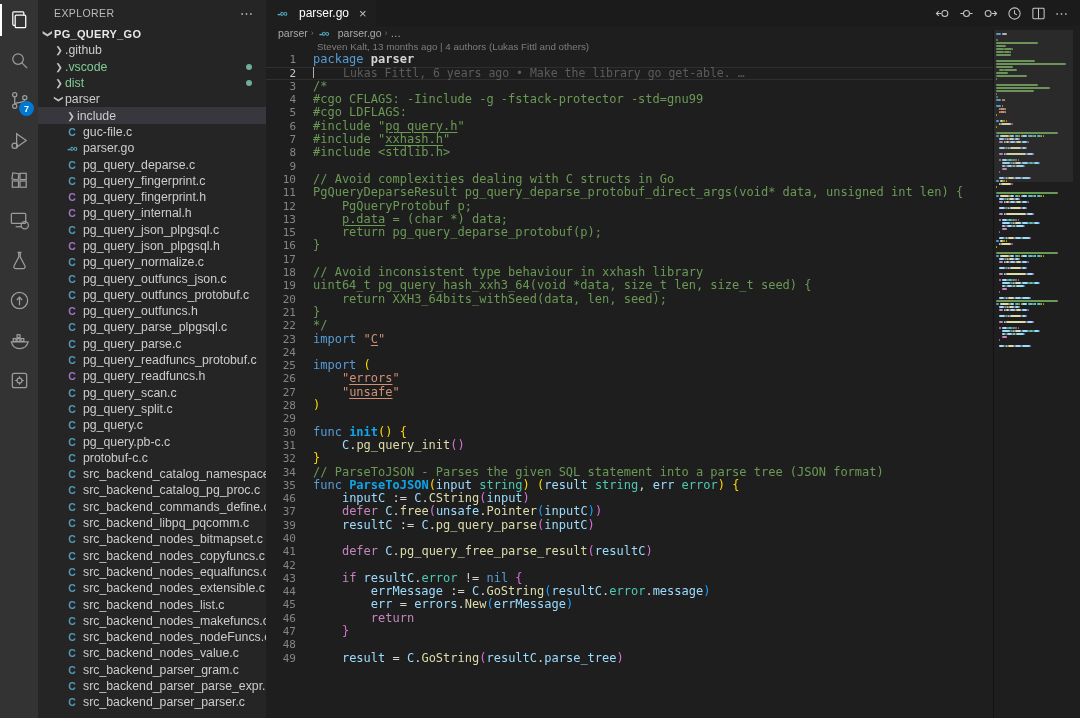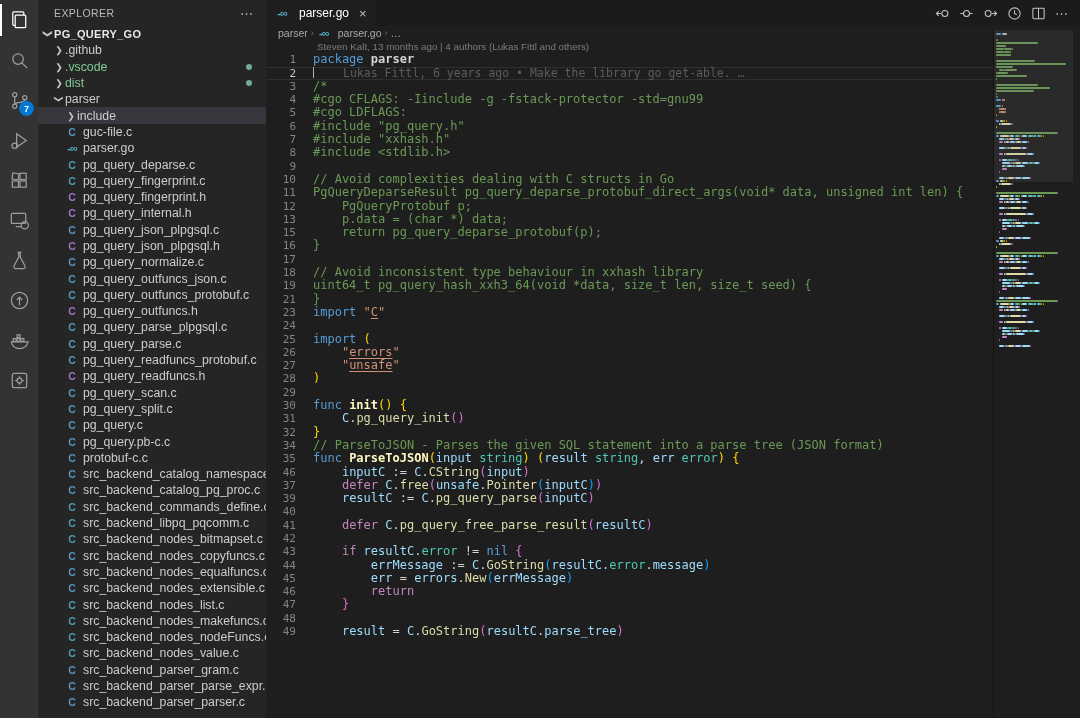--- a/index.html
+++ b/index.html
@@ -50,24 +50,24 @@
   #code { position:absolute; left:0; top:40px; right:87px; bottom:0; overflow:hidden;
     font-family:"DejaVu Sans Mono", monospace; font-size:12px; }
   .crow { position:relative; height:13.3px; line-height:13.3px; display:flex; white-space:pre; }
   .crow .gut { width:30px; flex:none; text-align:right; color:#858585; font-size:11px; cursor:pointer; }
   .crow .body { padding-left:17px; flex:1; }
   .crow.cursor-line { box-shadow:inset 0 1px 0 rgba(255,255,255,.08), inset 0 -1px 0 rgba(255,255,255,.08); }
   .crow.cursor-line .gut { color:#c6c6c6; }
   .caret { display:inline-block; width:1px; height:11px; background:#aeafad; vertical-align:-1px; }
   .lens { color:#7d7d7d; font-family:"Liberation Sans", sans-serif; font-size:9.8px; cursor:pointer; }
   .ghost { color:#5c5c5c; padding-left:29px; font-size:11.5px; }
-  .tk-kw{color:#569cd6} .tk-ctrl{color:#c586c0} .tk-fn{color:#dcdcaa} .tk-fnb{color:#fef9c3;font-weight:bold}
+  .tk-kw{color:#569cd6} .tk-ctrl{color:#c586c0} .tk-fn{color:#dcdcaa} .tk-fnb{color:#0ea5e9;font-weight:bold}
   .tk-var{color:#9cdcfe} .tk-type{color:#4ec9b0} .tk-str{color:#ce9178}
   .tk-stru{color:#ce9178;text-decoration:underline;text-underline-offset:2px}
-  .tk-com{color:#6a9955} .tk-comu{color:#6a9955;text-underline-offset:2px}
+  .tk-com{color:#6a9955} .tk-comu{color:#6a9955;text-decoration:underline;text-underline-offset:2px}
   .tk-plain{color:#d4d4d4} .tk-plainb{color:#d4d4d4;font-weight:bold}
   .tk-b1{color:#ffd700} .tk-b2{color:#da70d6} .tk-b3{color:#179fff}
 
   
   #minimap { position:absolute; top:30px; right:7px; width:80px; bottom:0; background:#1e1e1e; cursor:pointer;
     border-left:1px solid rgba(0,0,0,.35); padding:3px 2px; }
   .mm-row { height:2px; margin-bottom:1px; display:flex; }
   .mm-seg { height:2px; border-radius:1px; }
   #mm-slider { position:absolute; left:0; right:0; top:0; height:152px; background:rgba(121,121,121,.14); }
 </style>
@@ -394,21 +394,23 @@
         <div class="crow"><span class="gut">9</span><span class="body"></span></div>
         <div class="crow"><span class="gut">10</span><span class="body"><span class="tk-com">// Avoid complexities dealing with C structs in Go</span></span></div>
         <div class="crow"><span class="gut">11</span><span class="body"><span class="tk-com">PgQueryDeparseResult pg_query_deparse_protobuf_direct_args(void* data, unsigned int len) {</span></span></div>
         <div class="crow"><span class="gut">12</span><span class="body"><span class="tk-com">    PgQueryProtobuf p;</span></span></div>
         <div class="crow"><span class="gut">13</span><span class="body"><span class="tk-com">    </span><span class="tk-comu">p.data</span><span class="tk-com"> = (char *) data;</span></span></div>
         <div class="crow"><span class="gut">15</span><span class="body"><span class="tk-com">    return pg_query_deparse_protobuf(p);</span></span></div>
         <div class="crow"><span class="gut">16</span><span class="body"><span class="tk-com">}</span></span></div>
         <div class="crow"><span class="gut">17</span><span class="body"></span></div>
         <div class="crow"><span class="gut">18</span><span class="body"><span class="tk-com">// Avoid inconsistent type behaviour in xxhash library</span></span></div>
         <div class="crow"><span class="gut">19</span><span class="body"><span class="tk-com">uint64_t pg_query_hash_xxh3_64(void *data, size_t len, size_t seed) {</span></span></div>
+        <div class="crow"><span class="gut">20</span><span class="body"><span class="tk-com">    return XXH3_64bits_withSeed(data, len, seed);</span></span></div>
         <div class="crow"><span class="gut">21</span><span class="body"><span class="tk-com">}</span></span></div>
+        <div class="crow"><span class="gut">22</span><span class="body"><span class="tk-com">*/</span></span></div>
         <div class="crow"><span class="gut">23</span><span class="body"><span class="tk-kw">import</span><span class="tk-plain"> </span><span class="tk-str">"</span><span class="tk-stru">C</span><span class="tk-str">"</span></span></div>
         <div class="crow"><span class="gut">24</span><span class="body"></span></div>
         <div class="crow"><span class="gut">25</span><span class="body"><span class="tk-kw">import</span><span class="tk-plain"> </span><span class="tk-b1">(</span></span></div>
         <div class="crow"><span class="gut">26</span><span class="body"><span class="tk-plain">    </span><span class="tk-str">"</span><span class="tk-stru">errors</span><span class="tk-str">"</span></span></div>
         <div class="crow"><span class="gut">27</span><span class="body"><span class="tk-plain">    </span><span class="tk-str">"</span><span class="tk-stru">unsafe</span><span class="tk-str">"</span></span></div>
         <div class="crow"><span class="gut">28</span><span class="body"><span class="tk-b1">)</span></span></div>
         <div class="crow"><span class="gut">29</span><span class="body"></span></div>
         <div class="crow"><span class="gut">30</span><span class="body"><span class="tk-kw">func</span><span class="tk-plain"> </span><span class="tk-fnb">init</span><span class="tk-b1">()</span><span class="tk-plain"> </span><span class="tk-b1">{</span></span></div>
         <div class="crow"><span class="gut">31</span><span class="body"><span class="tk-plain">    </span><span class="tk-var">C</span><span class="tk-plain">.</span><span class="tk-fn">pg_query_init</span><span class="tk-b2">()</span></span></div>
         <div class="crow"><span class="gut">32</span><span class="body"><span class="tk-b1">}</span></span></div>

